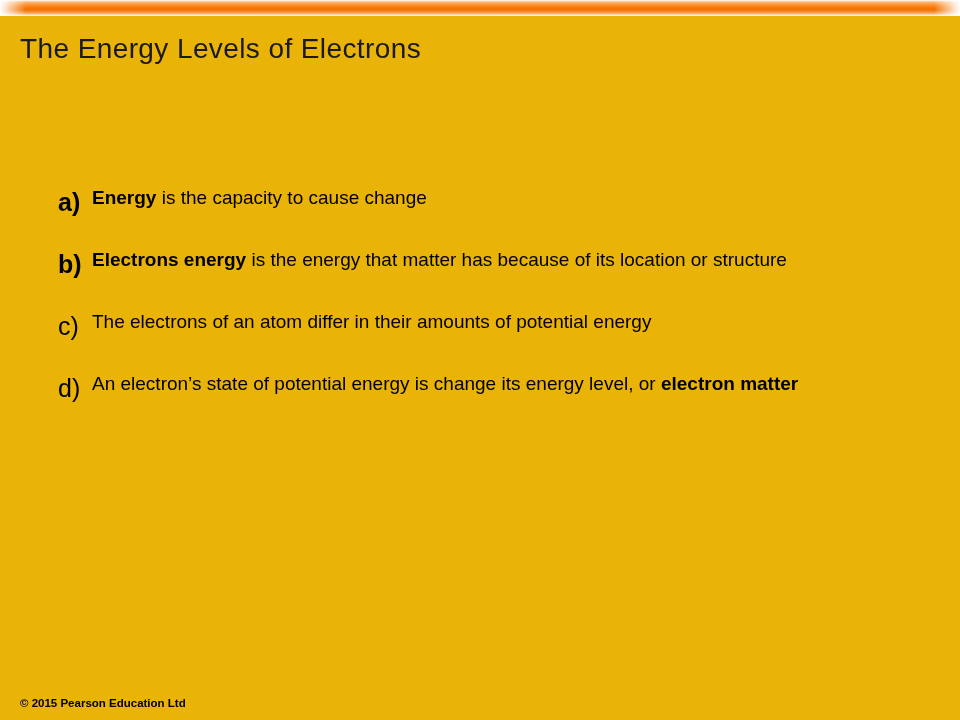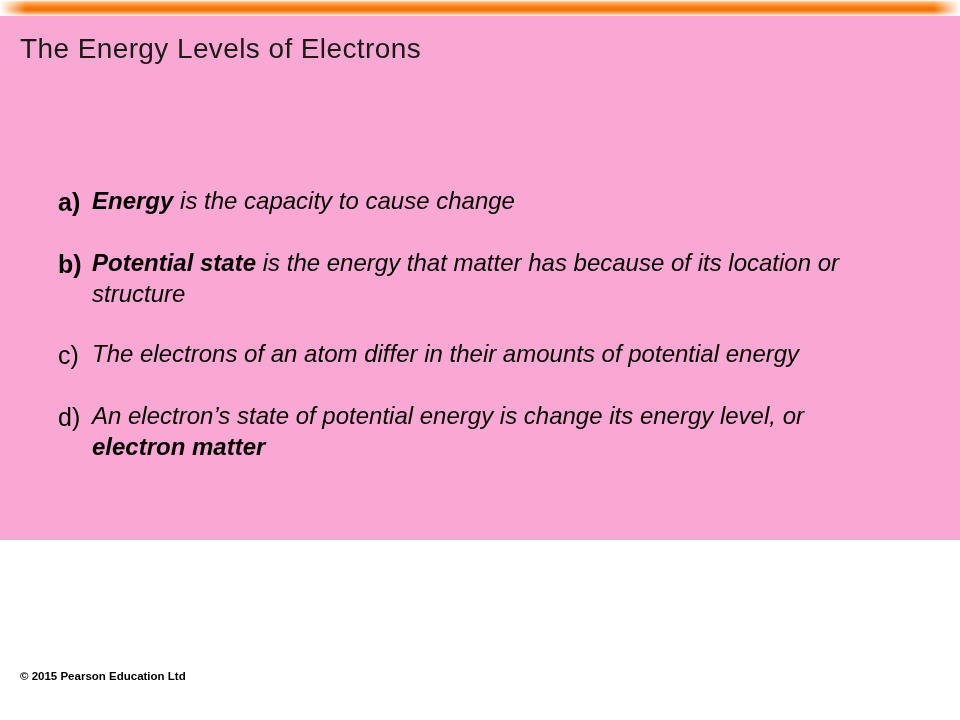--- a/index.html
+++ b/index.html
@@ -9,22 +9,22 @@
   body {
     width: 960px;
     height: 720px;
     background: #ffffff;
     font-family: "Liberation Sans", sans-serif;
     overflow: hidden;
   }
   .slide {
     position: relative;
     width: 960px;
-    height: 540px;
-    background: #f9a8d4;
+    height: 720px;
+    background: #eab308;
   }
   
   .top-bar {
     position: absolute;
     left: 0;
     top: 0;
     width: 960px;
     height: 16px;
     background: linear-gradient(to bottom,
         #ffffff 0%,
@@ -84,32 +84,31 @@
     flex: 0 0 34px;
     text-align: left;
     font-size: 25px;
     color: #000000;
   }
   .marker.bold {
     font-weight: bold;
   }
   .item-text {
     flex: 1 1 auto;
-    font-size: 24px;
+    font-size: 19px;
     color: #000000;
-    font-style: italic;
   }
   .item-text b {
     font-weight: bold;
   }
 
   .footer {
     position: absolute;
     left: 20px;
-    top: 670px;
+    top: 697px;
     font-size: 11.5px;
     color: #000000;
     font-weight: bold;
   }
 </style>
 </head>
 <body>
 
 <div class="slide">
 
@@ -120,21 +119,21 @@
 
   <div class="slide-title">The Energy Levels of Electrons</div>
 
   <div class="body-list" id="content-list">
       <div class="list-item">
         <span class="marker bold">a)</span>
         <span class="item-text"><b>Energy</b><span> is the capacity to cause change</span></span>
       </div>
       <div class="list-item">
         <span class="marker bold">b)</span>
-        <span class="item-text"><b>Potential state</b><span> is the energy that matter has because of its location or structure</span></span>
+        <span class="item-text"><b>Electrons energy</b><span> is the energy that matter has because of its location or structure</span></span>
       </div>
       <div class="list-item">
         <span class="marker">c)</span>
         <span class="item-text"><span>The electrons of an atom differ in their amounts of potential energy</span></span>
       </div>
       <div class="list-item">
         <span class="marker">d)</span>
         <span class="item-text"><span>An electron’s state of potential energy is change its energy level, or </span><b>electron matter</b></span>
       </div>
     </div>

